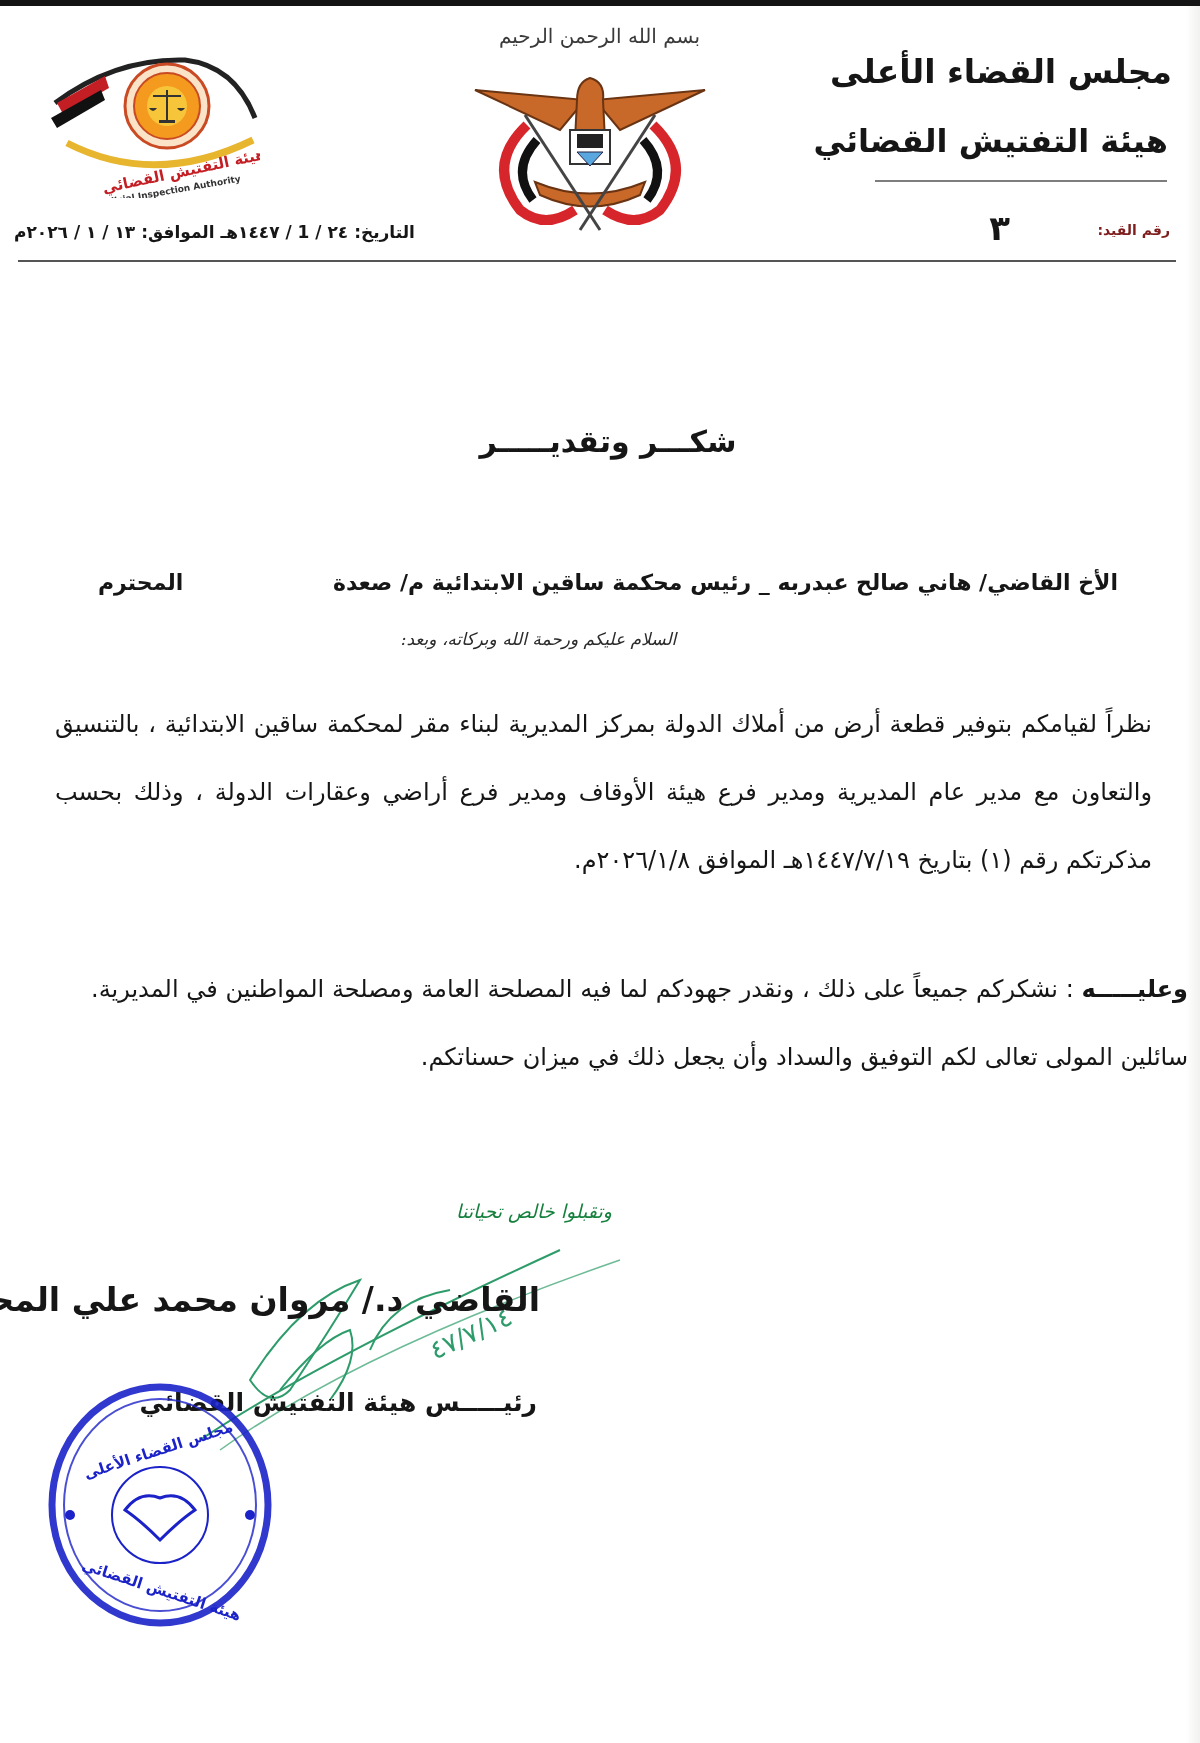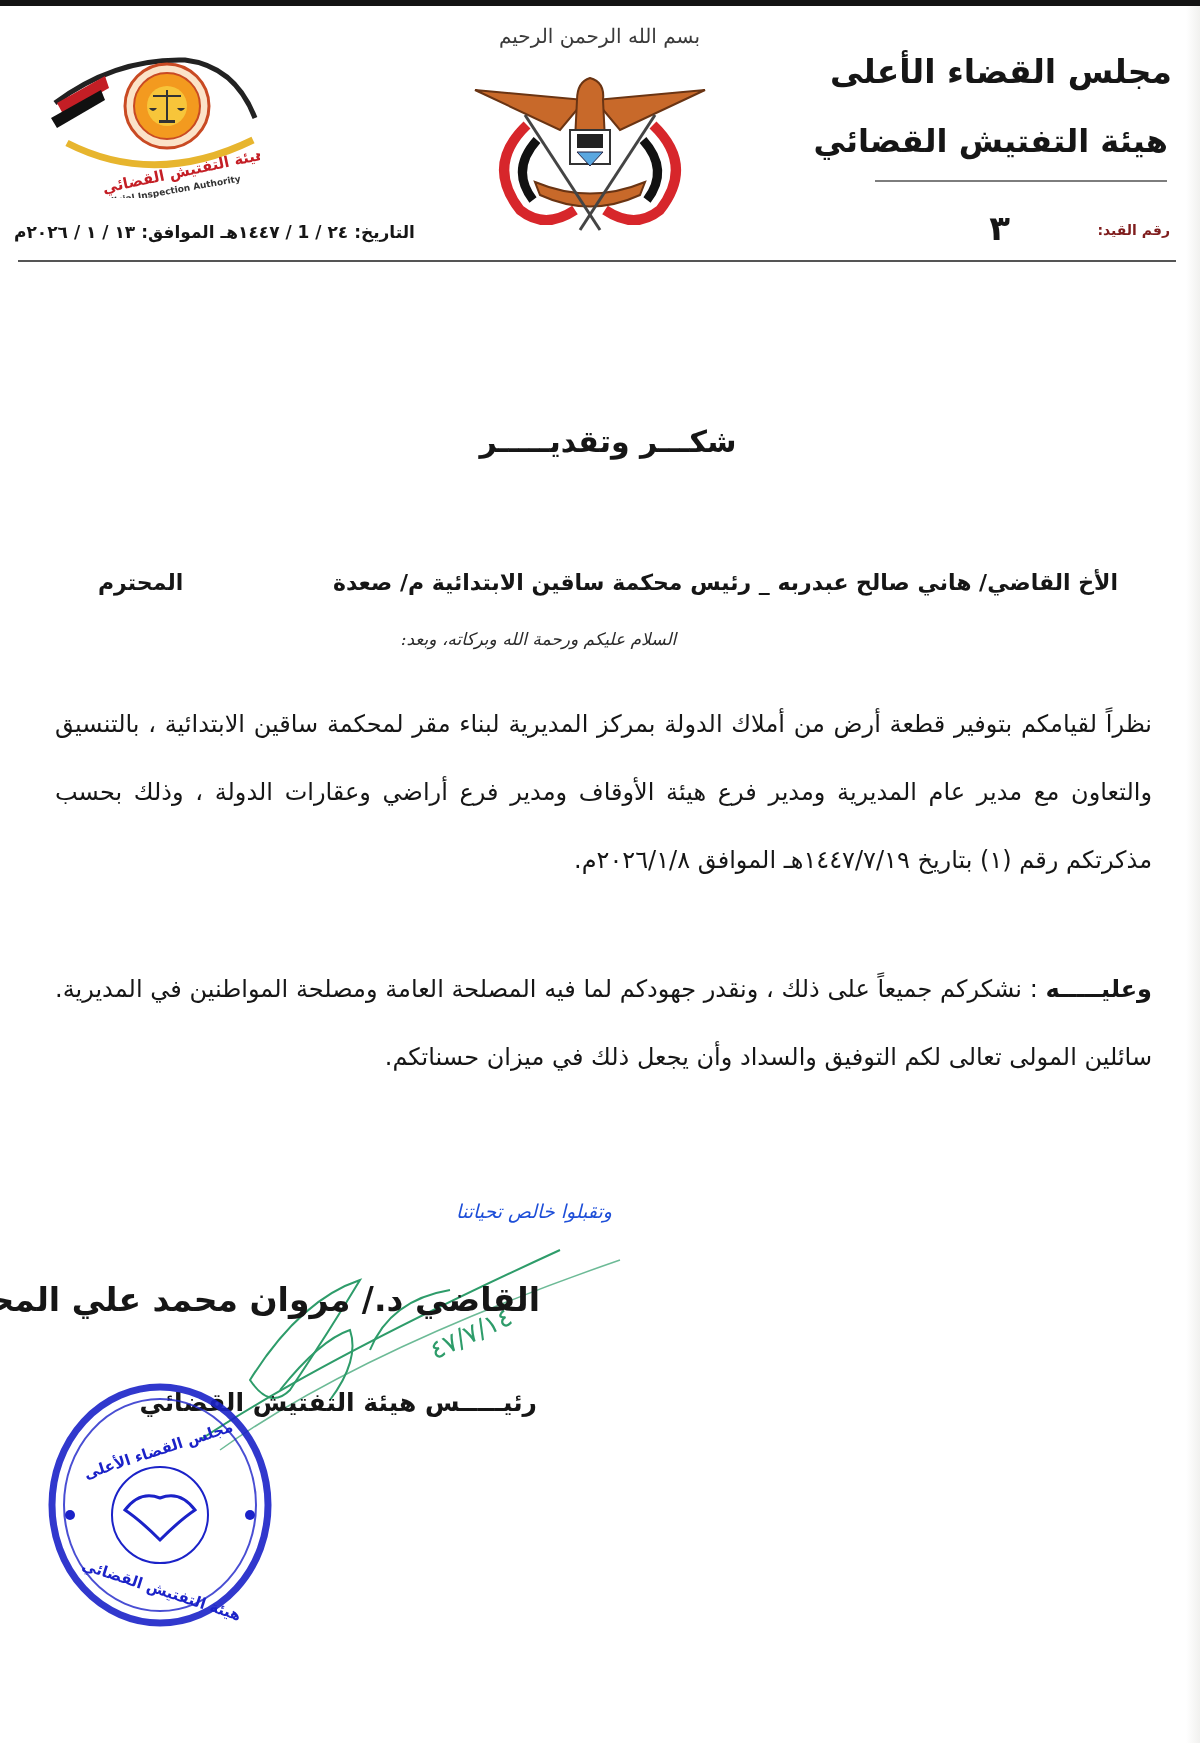--- a/index.html
+++ b/index.html
@@ -34,25 +34,25 @@
     .title { left: 0; width: 1200px; top: 424px; text-align: center; font-size: 30px; font-weight: bold; letter-spacing: 2px; padding-left: 16px; }
 
     
     .addr { right: 82px; top: 570px; font-size: 22px; font-weight: bold; white-space: nowrap; }
     .respected { left: 98px; top: 570px; font-size: 22px; font-weight: bold; }
     .greeting { left: 0; width: 1077px; top: 629px; text-align: center; font-family: "DejaVu Serif", serif; font-style: italic; font-size: 17px; color: #2b2b2b; }
 
     
     .para { left: 55px; width: 1097px; font-size: 24px; line-height: 68px; text-align: justify; text-align-last: right; }
     .para1 { top: 690px; }
-    .para2 { top: 955px; }
+    .para2 { top: 955px; margin-left: 36px; }
     .lead { font-weight: bold; }
 
     
-    .closing { left: 0; width: 968px; top: 1200px; text-align: center; padding-left: 0; font-family: "DejaVu Serif", serif; font-style: italic; font-size: 19px; color: #1d4ed8; }
+    .closing { left: 0; width: 968px; top: 1200px; text-align: center; padding-left: 0; font-family: "DejaVu Serif", serif; font-style: italic; font-size: 19px; color: #15803d; }
     .closing span { display: inline-block; margin-left: 100px; }
     .signer { right: 660px; top: 1280px; font-size: 33px; font-weight: bold; white-space: nowrap; }
     .signer-title { right: 663px; top: 1388px; font-size: 25px; font-weight: bold; white-space: nowrap; }
 
     .signature { left: 180px; top: 1240px; width: 460px; height: 220px; }
     .stamp { left: 40px; top: 1370px; width: 240px; height: 260px; }
   </style>
 </head>
 <body>
 

